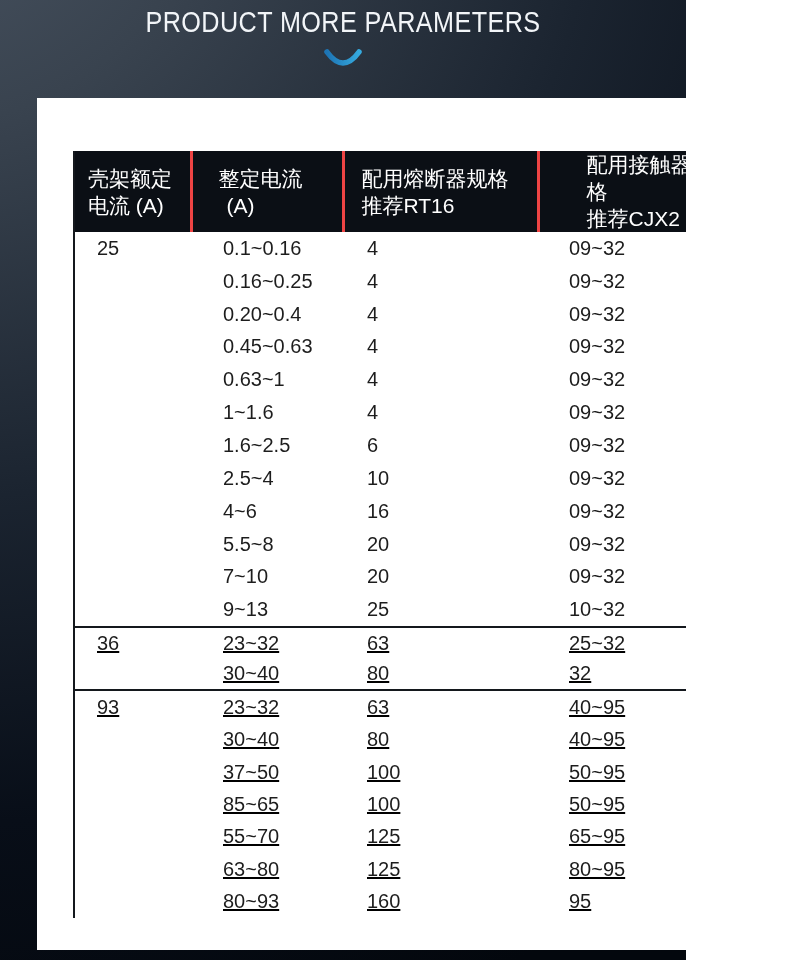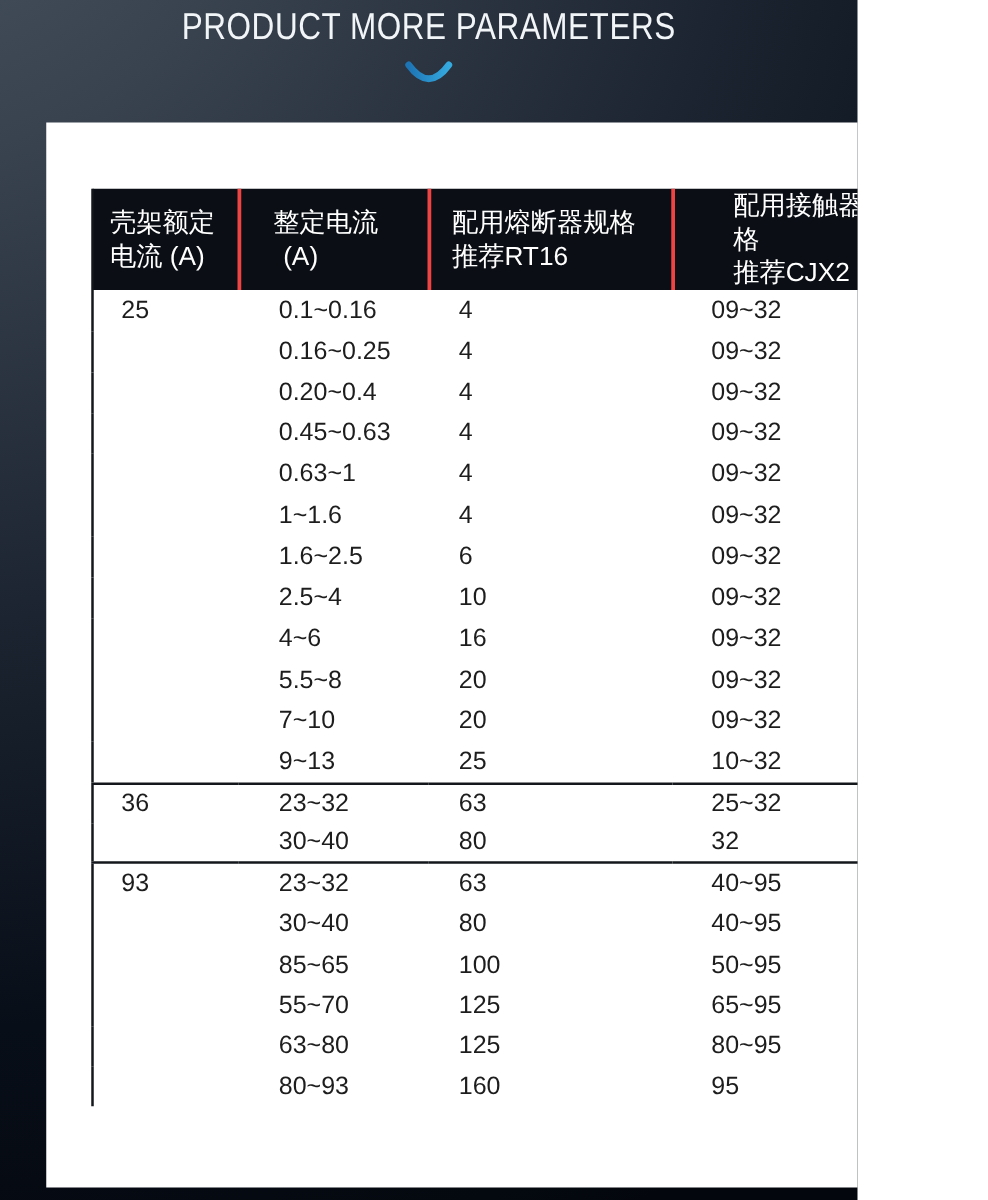--- a/index.html
+++ b/index.html
@@ -75,21 +75,21 @@
     vertical-align: middle;
     white-space: nowrap;
   }
   td.c0 { padding-left: 22px; }
   td.c1 { padding-left: 32px; }
   td.c2 { padding-left: 24px; }
   td.c3 { padding-left: 31px; }
   tbody.sec0 td { height: 32.85px; }
   tbody.sec1 td { height: 30.5px; }
   tbody.sec2 td { height: 32.4px; }
-  tbody + tbody { border-top: 2px solid #14181d; }
+  tbody + tbody { border-top: 2px solid #14181d; text-decoration: underline; }
 </style>
 </head>
 <body>
 
 <div class="page">
 
   <h1 class="page-title">PRODUCT MORE PARAMETERS</h1>
 
   <div class="arc-wrap">
     <svg width="40" height="22" viewBox="0 0 40 22" xmlns="http://www.w3.org/2000/svg">
@@ -227,20 +227,26 @@
             <td class="c3">40~95</td>
           </tr>
           <tr>
             <td class="c0"></td>
             <td class="c1">30~40</td>
             <td class="c2">80</td>
             <td class="c3">40~95</td>
           </tr>
           <tr>
             <td class="c0"></td>
+            <td class="c1">37~50</td>
+            <td class="c2">100</td>
+            <td class="c3">50~95</td>
+          </tr>
+          <tr>
+            <td class="c0"></td>
             <td class="c1">85~65</td>
             <td class="c2">100</td>
             <td class="c3">50~95</td>
           </tr>
           <tr>
             <td class="c0"></td>
             <td class="c1">55~70</td>
             <td class="c2">125</td>
             <td class="c3">65~95</td>
           </tr>

